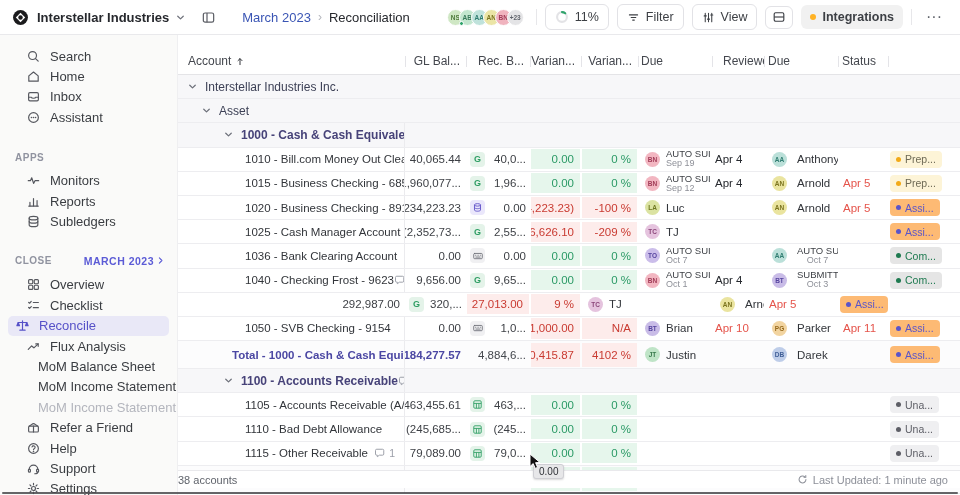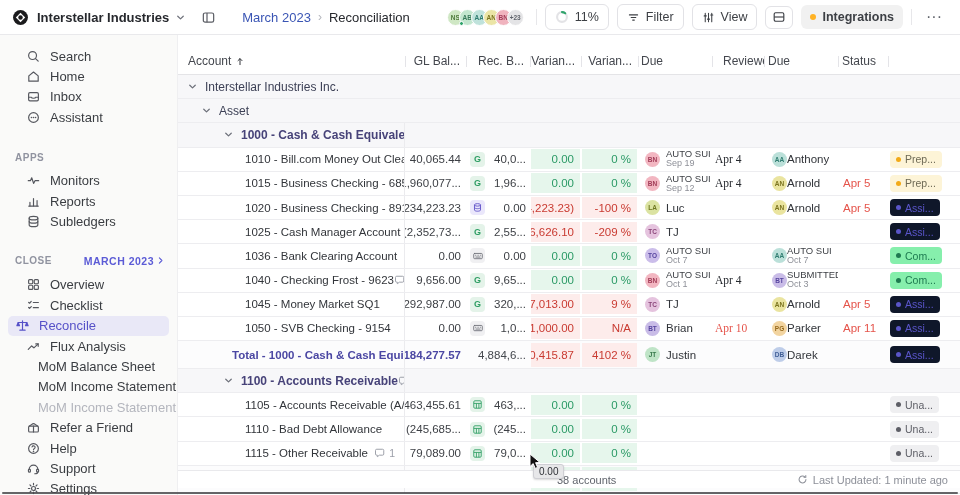--- a/index.html
+++ b/index.html
@@ -75,39 +75,39 @@
   .src-gl, .src-sheet { background:#e4f3e9; color:#2e9e63; }
   .src-db { background:#eae7fb; color:#6658ca; }
   .src-manual { background:#f0f0f2; color:#6f727b; }
   .rec-val { flex:1; text-align:right; padding-right:4px; color:#3c3f44; overflow:hidden; }
   .r.total .rec-val { color:#45484e; }
   .pillcell { padding:1.5px 1px; }
   .pill { flex:1; height:100%; display:flex; align-items:center; justify-content:flex-end; padding-right:6px; font-weight:500; overflow:hidden; }
   .pill.pos { background:#e6f6ec; color:#2b9a66; }
   .pill.neg { background:#fdeceb; color:#c93a31; }
   .cell.prep { padding-left:7px; gap:6px; }
-  .cell.rev { padding-left:8px; gap:0; }
+  .cell.rev { padding-left:8px; gap:10px;text-align:center; }
   .pav { width:15px; height:15px; border-radius:50%; flex:none; display:flex; align-items:center; justify-content:center; font-size:6.5px; font-weight:700; }
   .p-stack { display:flex; flex-direction:column; justify-content:center; line-height:1.05; overflow:hidden; }
   .p-name { font-size:11.5px; color:#32353a; overflow:hidden; white-space:nowrap; }
   .p-name.small { font-size:9.5px; color:#3c3f44; }
   .p-sub { font-size:9px; color:#8e9098; }
-  .cell.due { padding-left:3px;font-family:Liberation Serif, serif; } .cell.due2 { padding-left:5px; }
+  .cell.due { padding-left:3px; } .cell.due2 { padding-left:5px; }
   .due-normal { color:#26292e; } .due-late { color:#e5544b; }
   .cell.status { padding-left:2px; }
   .sbadge { display:inline-flex; align-items:center; gap:4px; height:17px; padding:0 6px; border-radius:4px; font-size:10.5px; font-weight:500; white-space:nowrap; overflow:hidden; max-width:58px; }
   .sbadge::before { content:""; width:5px; height:5px; border-radius:50%; background:currentColor; flex:none; }
   .sbadge.prepared { background:#fdf4d7; color:#6e6a55; } .sbadge.prepared::before { background:#f2aa18; }
-  .sbadge.assigned { background:#0f172a; color:#5a55c9; }
-  .sbadge.completed { background:#86efac; color:#1e7a50; }
+  .sbadge.assigned { background:#fdba74; color:#5a55c9; }
+  .sbadge.completed { background:#e5e5e5; color:#1e7a50; }
   .sbadge.unassigned { background:#efeff1; color:#5d5e66; }
 
   
   .statusbar { position:absolute; left:0; right:0; bottom:7px; height:18px; border-top:1px solid #e9e9ec; background:#fff; display:flex; align-items:center; font-size:11px; color:#60646c; }
-  .sb-count { margin-left:379px; }
+  .sb-count { }
   .sb-updated { margin-left:auto; margin-right:12px; display:flex; align-items:center; gap:5px; color:#8d9099; }
   .window-edge { position:absolute; left:2px; right:2px; bottom:1px; height:2.5px; background:#4a4a4d; border-radius:3px; opacity:.85; }
   .cursor { position:absolute; left:529px; top:453px; z-index:30; }
   .tooltip { position:absolute; left:533px; top:464px; z-index:29; background:#e7e7e9; border:1px solid #cfcfd4; border-radius:3px; padding:1px 5px; font-size:10px; color:#2f3136; box-shadow:0 1px 2px rgba(0,0,0,.15); }
 </style>
 </head>
 <body>
 
 <div class="topbar">
   <span class="logo">
@@ -659,23 +659,20 @@
               <span class="p-sub">Oct 3</span>
             </span>
           </div>
           <div class="cell due2"></div>
           <div class="cell status">
             <span class="sbadge completed">Com...</span>
           </div>
           <div class="cell"></div>
         </div>
         <div class="r detail">
-          <div class="cell acc">
-            <span class="a-label">1045 - Money Market SQ1</span>
-          </div>
           <div class="cell gl">292,987.00</div>
           <div class="cell rec">
             <span class="src-chip src-gl">G</span>
             <span class="rec-val">320,...</span>
           </div>
           <div class="cell pillcell">
             <div class="pill neg">27,013.00</div>
           </div>
           <div class="cell pillcell">
             <div class="pill neg">9 %</div>

